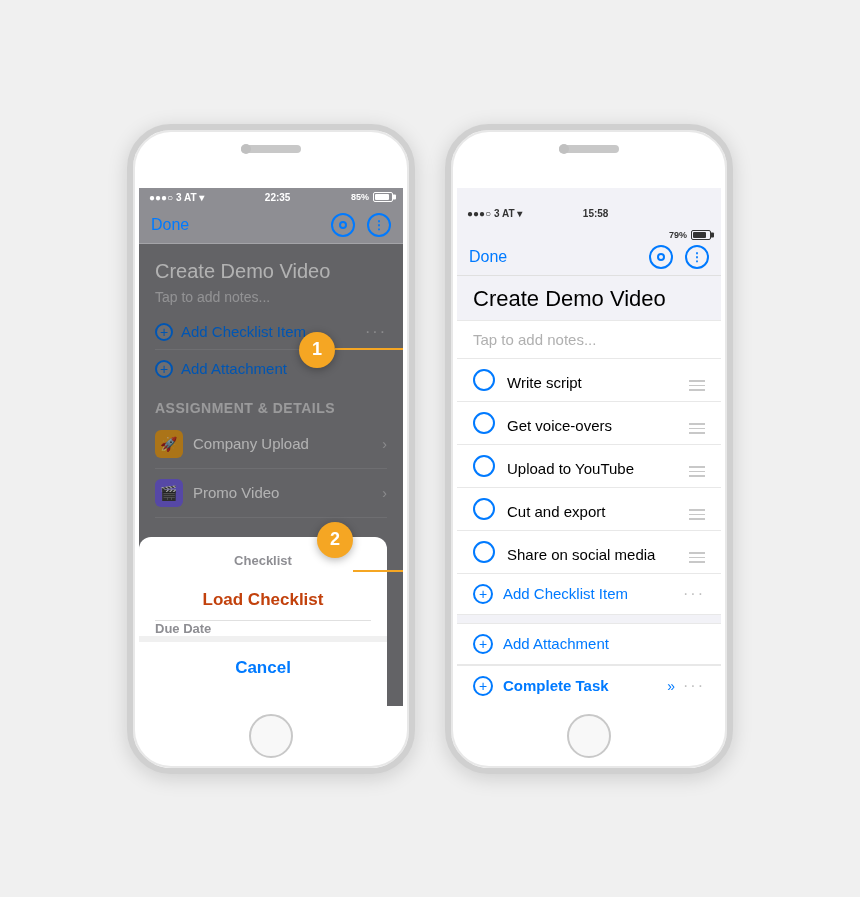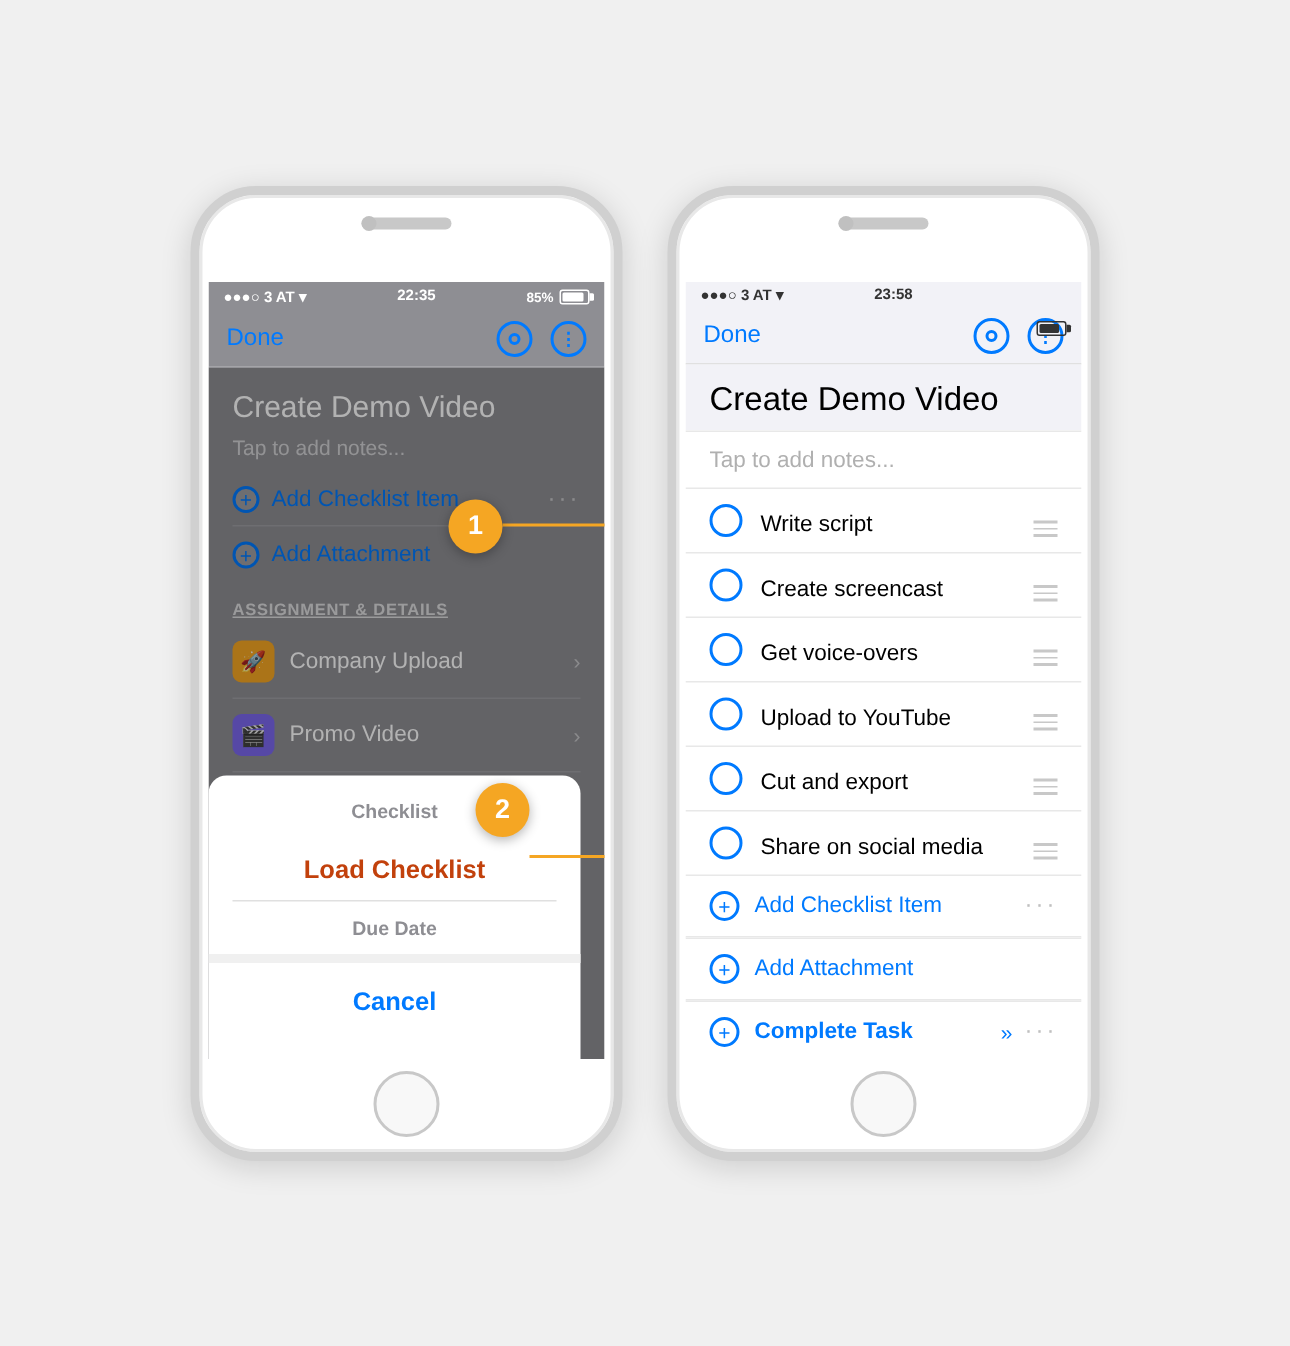--- a/index.html
+++ b/index.html
@@ -213,26 +213,25 @@
       letter-spacing: 2px;
     }
     .add-attachment-row {
       display: flex;
       align-items: center;
       gap: 8px;
       padding: 10px 0;
     }
     .section-label {
       color: rgba(255,255,255,0.7);
-      font-size: 11px;
+      font-size: 14px;
       font-weight: 600;
       text-transform: uppercase;
       letter-spacing: 0.5px;
       padding: 8px 0 4px;
-      text-decoration: underline;
     }
     .detail-row {
       display: flex;
       align-items: center;
       padding: 10px 0;
       border-bottom: 1px solid rgba(255,255,255,0.15);
     }
     .detail-icon {
       width: 28px;
       height: 28px;
@@ -281,24 +280,23 @@
     .modal-action {
       text-align: center;
       color: #c2410c;
       font-size: 17px;
       padding: 10px 0;
       border-bottom: 1px solid #e0e0e0;
     }
     .modal-due {
       display: flex;
       align-items: center;
-      padding: 10px 0;
+      padding: 0 0;
       color: #8e8e93;
       font-size: 15px;
-      justify-content: center;
     }
     .cancel-btn {
       text-align: center;
       color: #007AFF;
       font-size: 17px;
       padding: 12px 0;
       border-top: 6px solid #f0f0f0;
       margin-top: 4px;
     }
 
@@ -512,21 +510,21 @@
 <div class="phone">
   <div class="phone-top">
     <div class="phone-camera"></div>
     <div class="phone-speaker"></div>
   </div>
 
   <div class="screen screen2">
 
     <div class="status-bar" style="background:#f2f2f7;">
       <span class="status-left" style="color:#333;">●●●○ 3 AT ▾</span>
-      <span class="status-center" style="color:#333;">23:58</span>
+      <span class="status-center" style="color:#333;">15:58</span>
       <span class="status-right" style="color:#333;margin-top:44px;">
         <span>79%</span>
         <span class="battery-icon">
           <span class="battery-fill" style="width:75%;"></span>
           <span class="battery-tip"></span>
         </span>
       </span>
     </div>
 
     <div class="nav-bar" style="background:#f2f2f7;">
@@ -549,29 +547,20 @@
         <div class="circle-check"></div>
         <span class="item-text">Write script</span>
         <div class="reorder-icon">
           <div class="reorder-line"></div>
             <div class="reorder-line"></div>
             <div class="reorder-line"></div>
         </div>
       </div>
       <div class="checklist-item">
         <div class="circle-check"></div>
-        <span class="item-text">Create screencast</span>
-        <div class="reorder-icon">
-          <div class="reorder-line"></div>
-            <div class="reorder-line"></div>
-            <div class="reorder-line"></div>
-        </div>
-      </div>
-      <div class="checklist-item">
-        <div class="circle-check"></div>
         <span class="item-text">Get voice-overs</span>
         <div class="reorder-icon">
           <div class="reorder-line"></div>
             <div class="reorder-line"></div>
             <div class="reorder-line"></div>
         </div>
       </div>
       <div class="checklist-item">
         <div class="circle-check"></div>
         <span class="item-text">Upload to YouTube</span>

